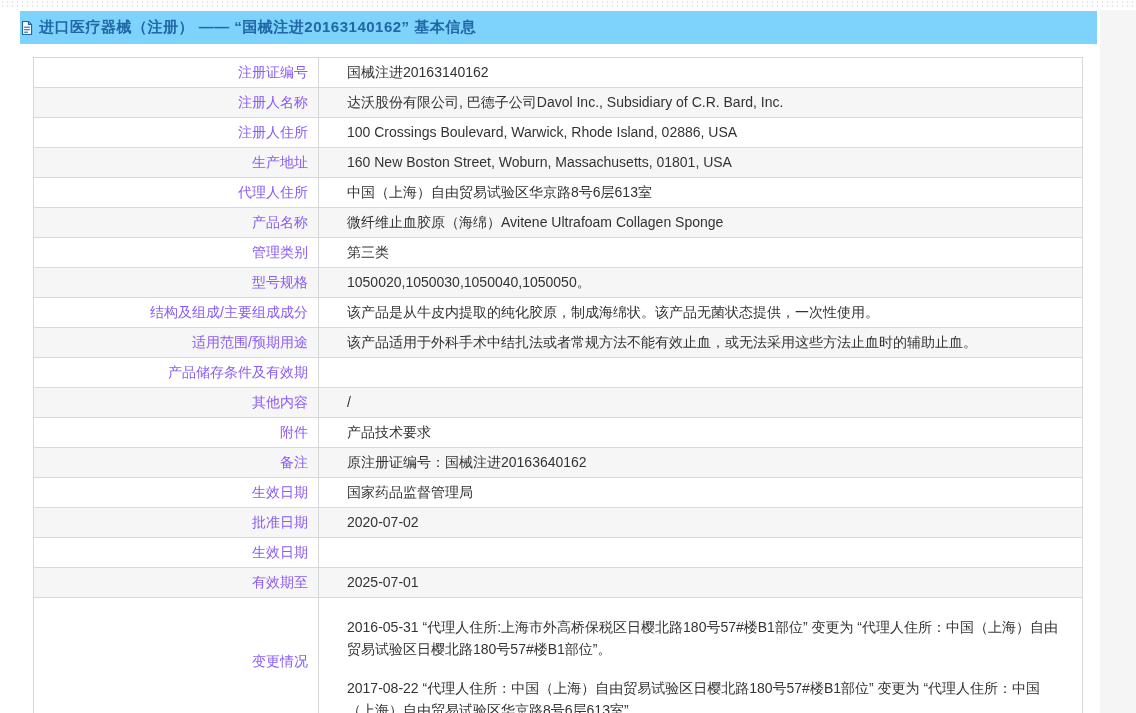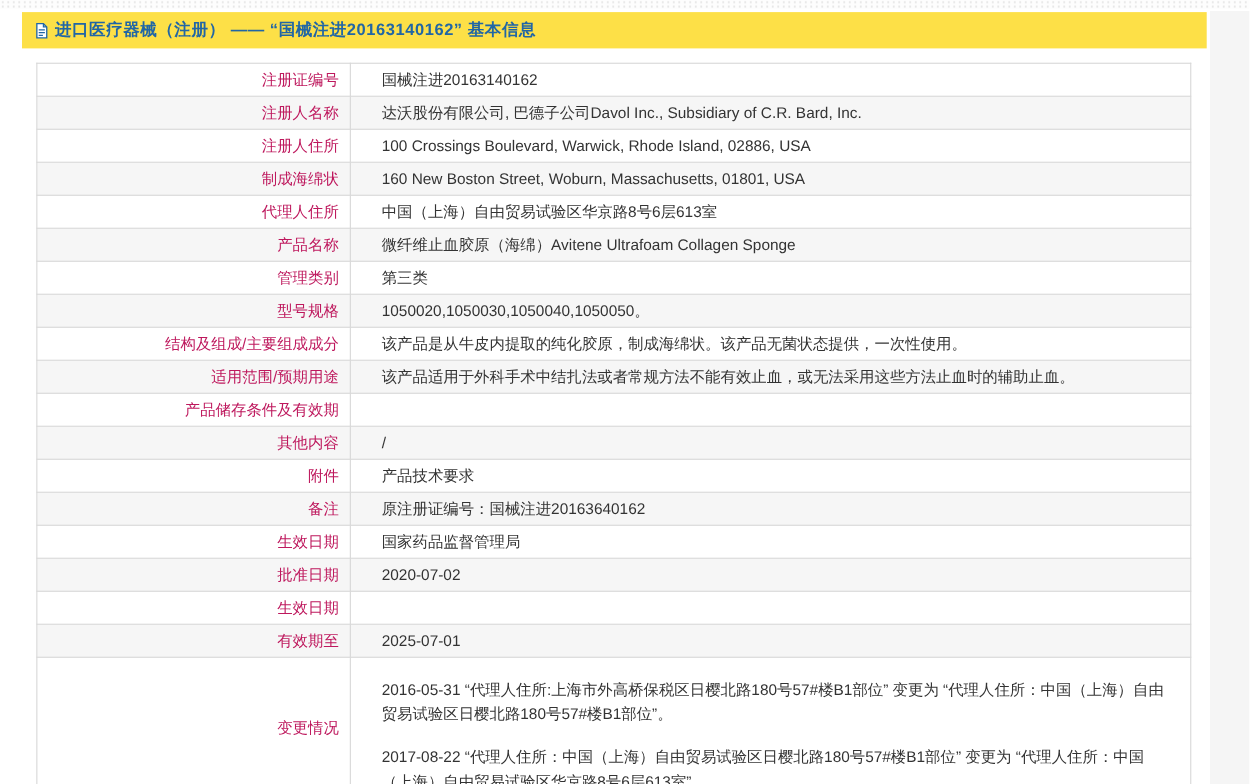--- a/index.html
+++ b/index.html
@@ -22,24 +22,23 @@
     width: 36px; height: 703px;
     background: #f5f5f5;
   }
   .content-panel {
     position: absolute; left: 20px; top: 11px;
     width: 1077px;
     background: #ffffff;
   }
   .page-header {
     height: 33px;
-    background: #fde047;
+    background: #7dd3fc;
     display: flex;
     align-items: center;
-    padding-left: 11px;
   }
   .doc-icon { display: inline-flex; align-items: center; }
   .page-title {
     color: #2166a5;
     font-size: 15px;
     font-weight: bold;
     margin-left: 5px;
     letter-spacing: 0.5px;
   }
   table.info-table {
@@ -55,21 +54,21 @@
     font-size: 14px;
     color: #333333;
     height: 30px;
     line-height: 1.55;
     vertical-align: middle;
   }
   .info-table td.row-label {
     width: 285px;
     text-align: right;
     padding: 2px 10px 2px 6px;
-    color: #be185d;
+    color: #8b5cf6;
   }
   .info-table td.row-value {
     padding: 2px 16px 2px 28px;
     word-break: break-all;
   }
   .info-table tr:nth-child(even) { background: #f6f6f6; }
   .change-entry { padding: 1px 0; margin-top: 16px; }
 </style>
 </head>
 <body>
@@ -102,21 +101,21 @@
     <td class="row-label">注册人名称</td>
     <td class="row-value">达沃股份有限公司, 巴德子公司Davol Inc., Subsidiary of C.R. Bard, Inc.</td>
   </tr>
 
   <tr>
     <td class="row-label">注册人住所</td>
     <td class="row-value">100 Crossings Boulevard, Warwick, Rhode Island, 02886, USA</td>
   </tr>
 
   <tr>
-    <td class="row-label">制成海绵状</td>
+    <td class="row-label">生产地址</td>
     <td class="row-value">160 New Boston Street, Woburn, Massachusetts, 01801, USA</td>
   </tr>
 
 
   <tr>
     <td class="row-label">代理人住所</td>
     <td class="row-value">中国（上海）自由贸易试验区华京路8号6层613室</td>
   </tr>
 
   <tr>

